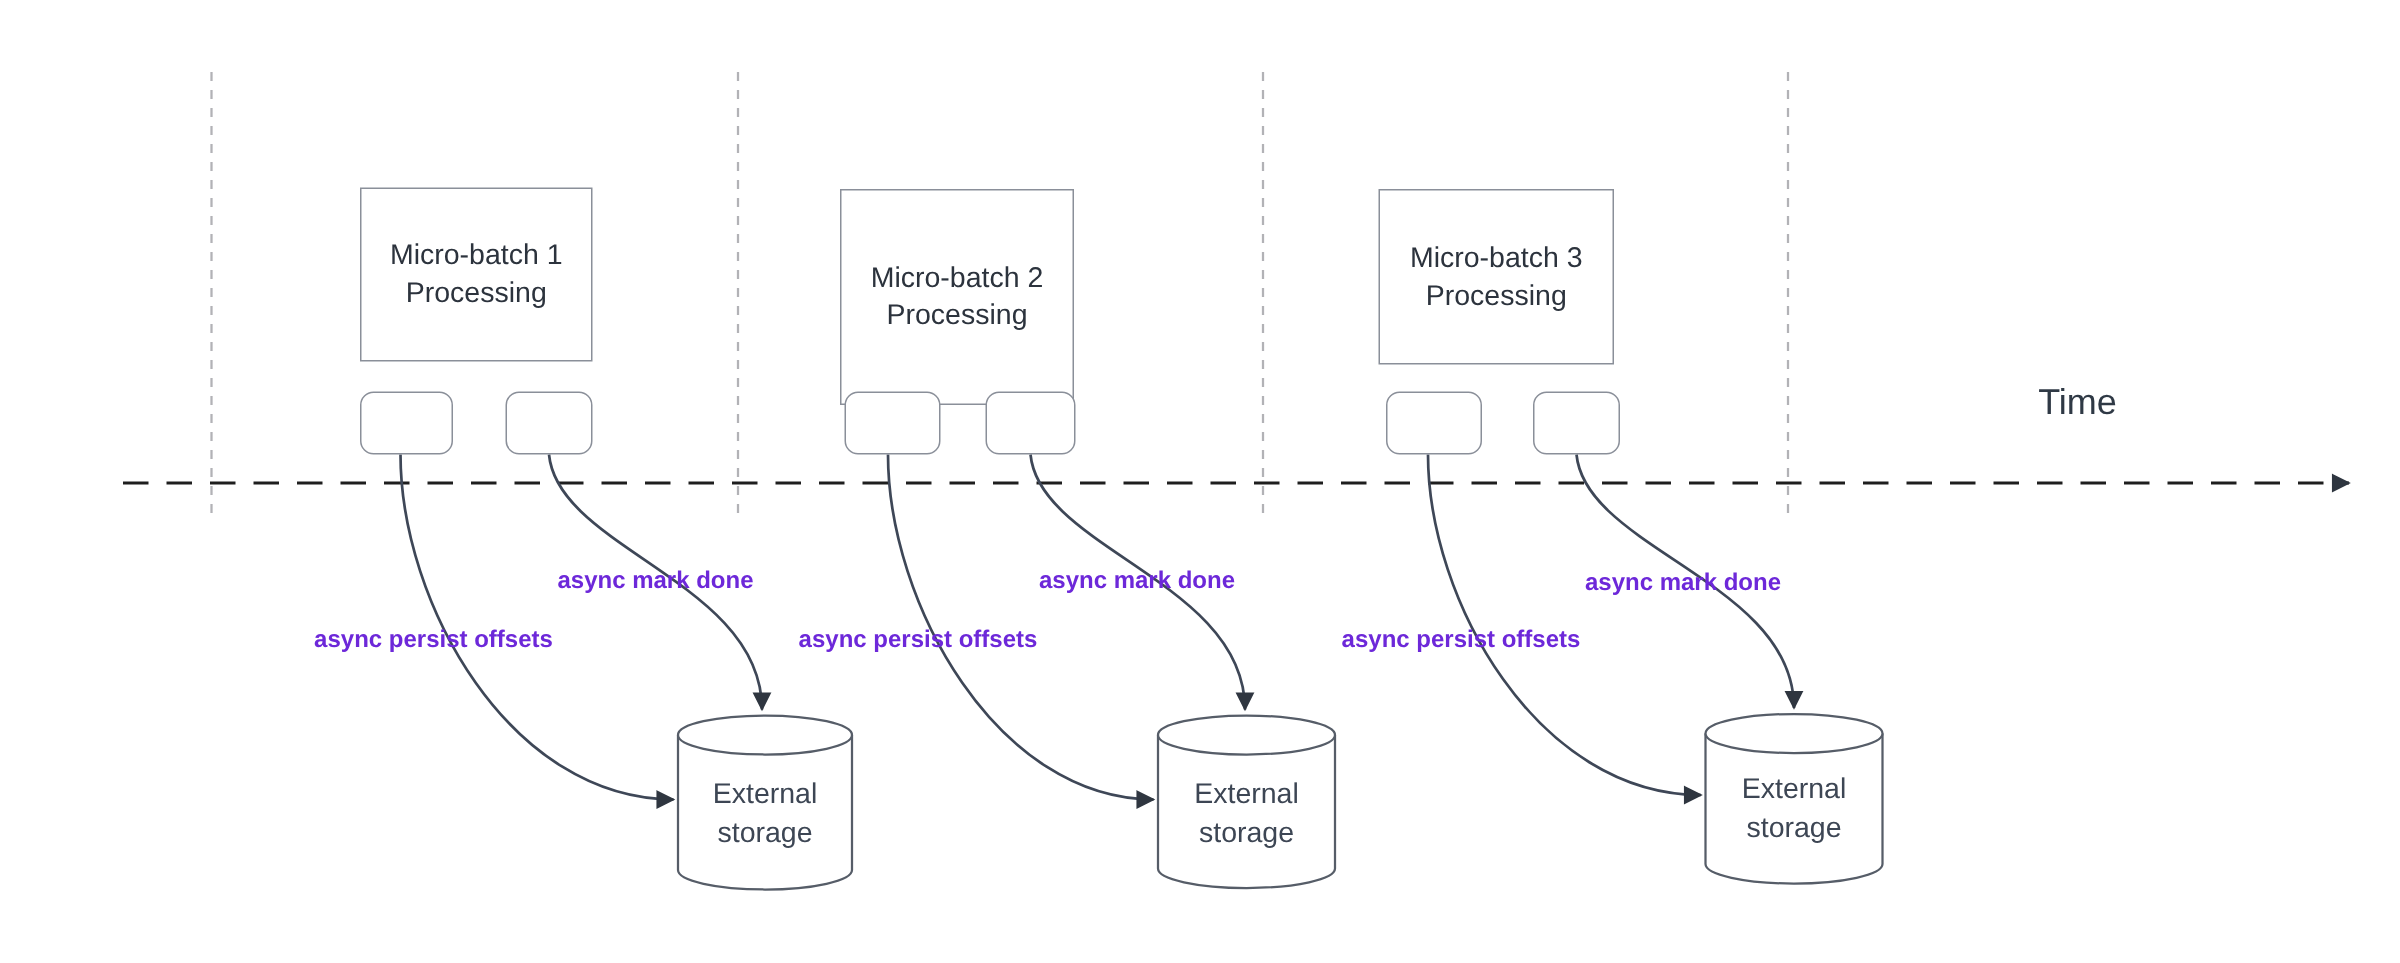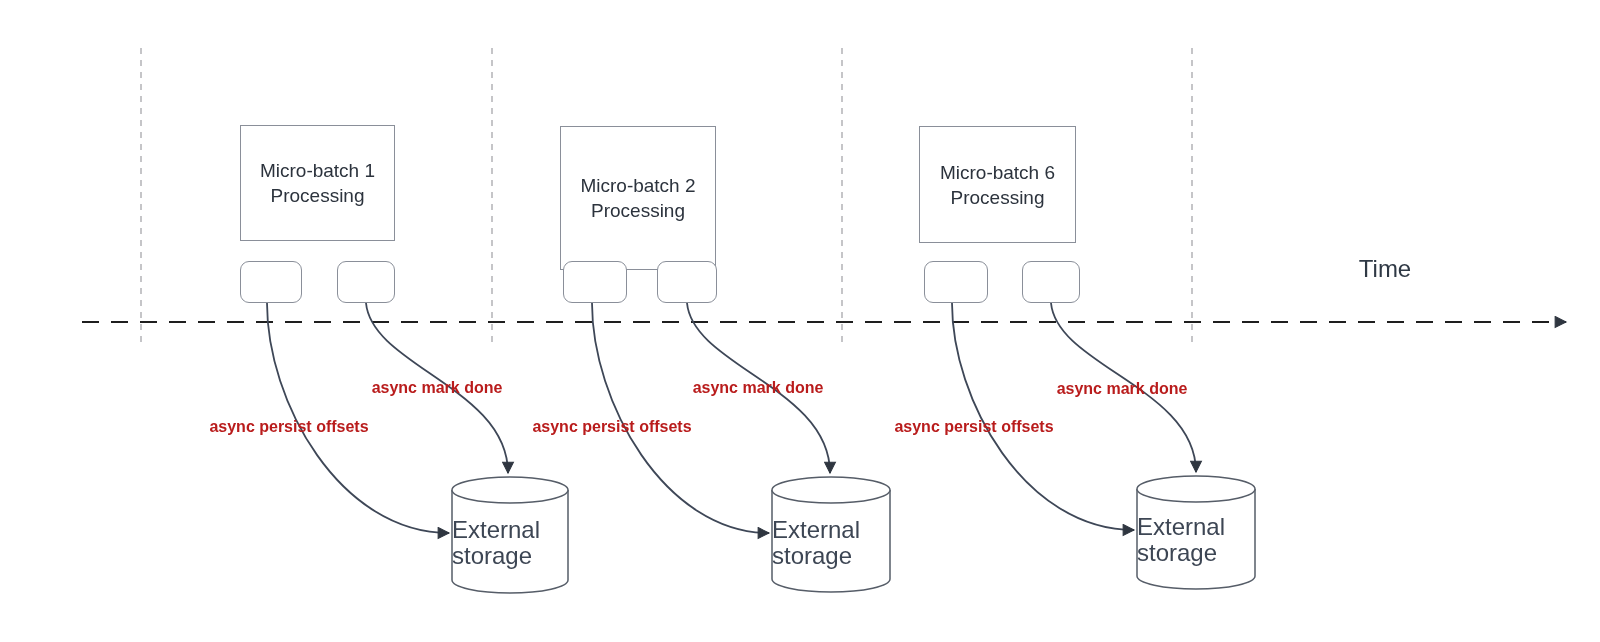--- a/index.html
+++ b/index.html
@@ -32,27 +32,28 @@
     box-sizing: border-box;
     border: 1.5px solid #8a8f99;
     border-radius: 9px;
     background: #ffffff;
   }
   .arrow-label {
     position: absolute;
     transform: translate(-50%, -50%);
     font-size: 16px;
     font-weight: bold;
-    color: #b91c1c;
+    color: #6d28d9;
     white-space: nowrap;
   }
   .storage-label {
     position: absolute;
+    text-align: center;
     color: #3d4654;
-    font-size: 24px;
+    font-size: 19px;
     line-height: 26px;
   }
   .time-label {
     position: absolute;
     transform: translate(-50%, -50%);
     font-size: 24px;
     color: #2f3945;
     white-space: nowrap;
   }
 </style>
@@ -102,21 +103,21 @@
 
   <div class="batch-box" style="left:240px; top:125px; width:155px; height:116px;">
     <div>Micro-batch 1</div>
     <div>Processing</div>
   </div>
   <div class="batch-box" style="left:560px; top:126px; width:156px; height:144px;">
     <div>Micro-batch 2</div>
     <div>Processing</div>
   </div>
   <div class="batch-box" style="left:919px; top:126px; width:157px; height:117px;">
-    <div>Micro-batch 6</div>
+    <div>Micro-batch 3</div>
     <div>Processing</div>
   </div>
 
   <div class="mini-box" style="left:240px; top:261px; width:62px; height:42px;"></div>
   <div class="mini-box" style="left:337px; top:261px; width:58px; height:42px;"></div>
   <div class="mini-box" style="left:563px; top:261px; width:64px; height:42px;"></div>
   <div class="mini-box" style="left:657px; top:261px; width:60px; height:42px;"></div>
   <div class="mini-box" style="left:924px; top:261px; width:64px; height:42px;"></div>
   <div class="mini-box" style="left:1022px; top:261px; width:58px; height:42px;"></div>
 

